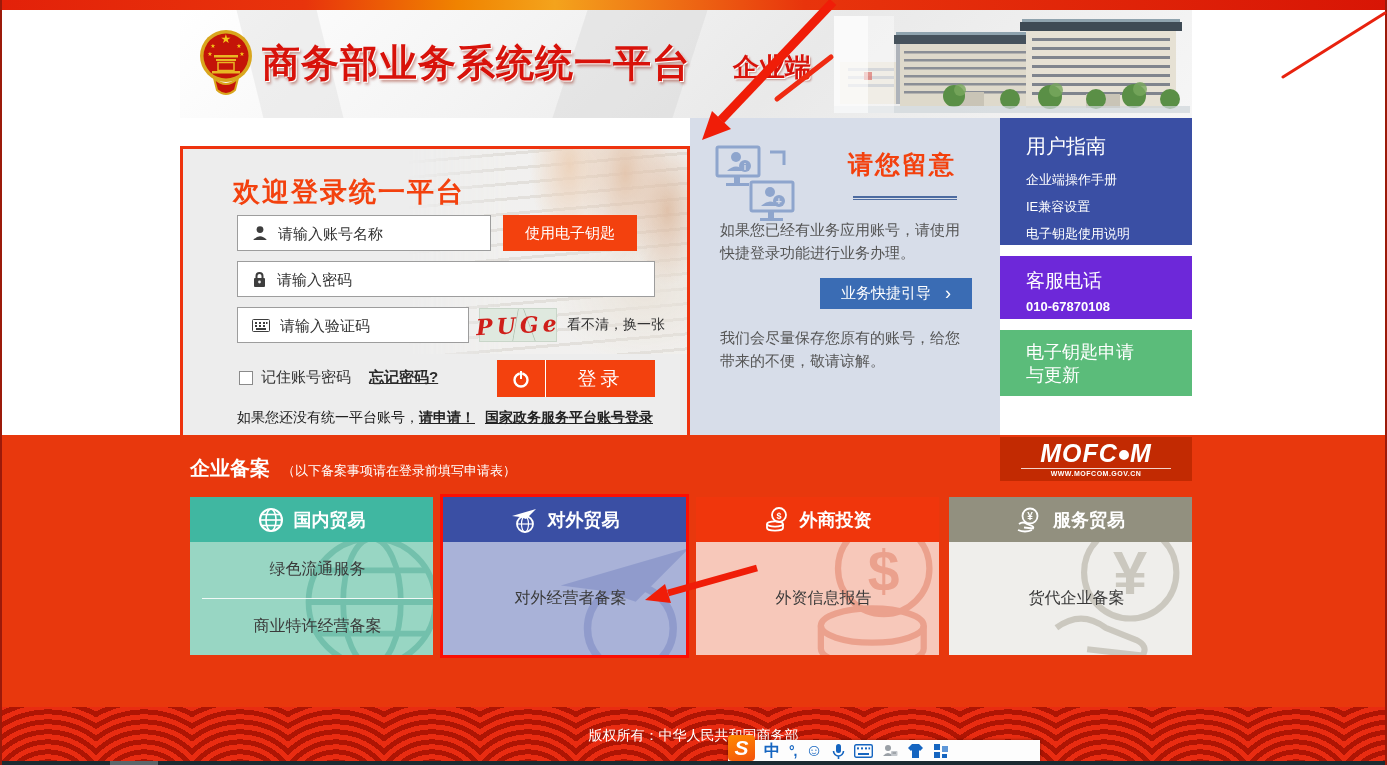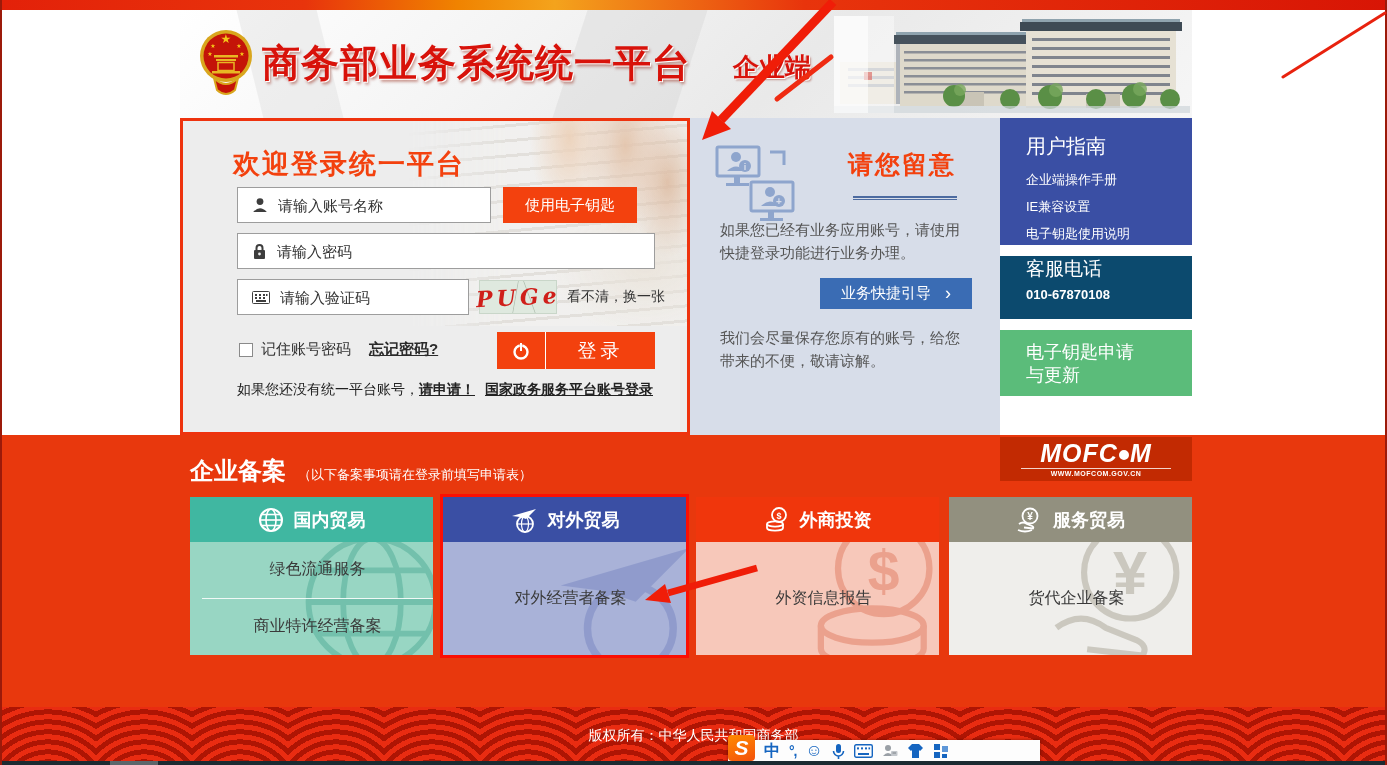--- a/index.html
+++ b/index.html
@@ -25,21 +25,21 @@
   .site-title { font-size:38px; font-weight:900; color:#d8120a; letter-spacing:1px;
     text-shadow:1px 1px 0 #ffffff,2px 3px 3px rgba(140,20,0,.45); }
   .site-subtitle { font-size:26px; font-weight:900; color:#d8120a; margin-left:42px;
     text-shadow:1px 1px 0 #ffffff,2px 2px 2px rgba(140,20,0,.4); }
   .building-wrap { position:absolute; right:2px; bottom:1px; }
 
   
   .main { position:absolute; left:180px; top:118px; width:1012px; height:317px; display:flex; }
 
   
-  .login-panel { position:relative; width:510px; height:317px; background:#ededed; border:3px solid #ee330e; }
+  .login-panel { position:relative; width:510px; height:317px; background:#ededed; border:3px solid #ee330e;margin-top:28px; }
   .hands-photo { position:absolute; right:0; top:0; width:280px; height:205px; pointer-events:none;
     background:
       radial-gradient(ellipse 60px 120px at 78% 12%, rgba(226,190,162,.95) 0%, rgba(226,190,162,0) 75%),
       radial-gradient(ellipse 55px 115px at 58% 8%, rgba(236,205,178,.95) 0%, rgba(236,205,178,0) 72%),
       radial-gradient(ellipse 50px 100px at 93% 30%, rgba(219,180,150,.9) 0%, rgba(219,180,150,0) 75%),
       radial-gradient(ellipse 120px 90px at 85% 70%, rgba(233,225,214,.9) 0%, rgba(233,225,214,0) 80%),
       repeating-linear-gradient(175deg, rgba(246,244,240,.55) 0 12px, rgba(214,209,200,.55) 12px 15px);
     -webkit-mask-image:linear-gradient(90deg,transparent 0,#000 35%);
     mask-image:linear-gradient(90deg,transparent 0,#000 35%); opacity:.85; }
   .login-title { position:absolute; left:50px; top:25px; font-size:27px; font-weight:bold; color:#f3410e; letter-spacing:2px; }
@@ -82,34 +82,34 @@
   .btn-quick { position:absolute; left:130px; top:160px; width:152px; height:31px; background:#3a6cb4; color:#fff;
     font-size:15px; display:flex; align-items:center; justify-content:center; gap:14px; cursor:pointer; }
   .btn-quick .chev { font-size:18px; }
   .notice-p2 { position:absolute; left:30px; top:208px; width:254px; font-size:15px; color:#555; line-height:1.55; }
 
   
   .sidebar { width:192px; height:317px; display:flex; flex-direction:column; color:#fff;gap:11px; }
   .sb-guide { height:127px; background:#3a4fa4; padding:15px 0 0 26px; }
   .sb-guide-title { font-size:20px; margin-bottom:11px; }
   .sb-link { font-size:13px; margin-bottom:9px; cursor:pointer; }
-  .sb-phone { height:63px; background:#0c4a6e; padding:0 0 0 26px; }
+  .sb-phone { height:63px; background:#6d28d9; padding:12px 0 0 26px; }
   .sb-phone-title { font-size:19px; }
   .sb-phone-num { font-size:13px; font-weight:bold; margin-top:5px; }
   .sb-ekey { height:66px; background:#5bbc7a; padding:11px 0 0 26px; cursor:pointer; }
   .sb-ekey-line { font-size:18px; line-height:1.3; }
   .sb-driver { height:61px; background:#f9a01b; padding:9px 0 0 26px; cursor:pointer; }
   .sb-driver-title { font-size:19px; }
   .sb-driver-sub { font-size:12px; font-weight:bold; margin-top:2px; }
 
   
   .biz { position:absolute; left:0; top:435px; width:1387px; height:272px; background:#e8380d; }
   .biz-inner { position:absolute; left:180px; top:0; width:1012px; height:272px; }
   .biz-title-row { position:absolute; left:10px; top:20px; color:#fff; display:flex; align-items:baseline; white-space:nowrap; }
-  .biz-title { font-size:24px; font-weight:bold; }
+  .biz-title { font-size:20px; font-weight:bold; }
   .biz-note { font-size:13px; margin-left:12px; }
   .mofcom { position:absolute; right:0; top:2px; width:192px; height:44px; background:#c22a02; color:#fff;
     display:flex; flex-direction:column; align-items:center; justify-content:center; }
   .mofcom-row { display:flex; align-items:center; font-size:25px; font-weight:900; font-style:italic; letter-spacing:1px; line-height:1; }
   .mofcom-o { width:9px; height:9px; border:5px solid #fff; border-radius:50%; margin:0 1px; position:relative; top:1px;
     background:radial-gradient(circle at 30% 70%, #f7941d 0 45%, transparent 50%); }
   .mofcom-url { font-size:7px; font-weight:bold; letter-spacing:.5px; margin-top:2px; width:150px; text-align:center;
     border-top:1px solid rgba(255,255,255,.8); padding-top:1px; }
 
   .cards { position:absolute; left:10px; top:62px; width:1002px; height:158px; display:flex; gap:10px; }

